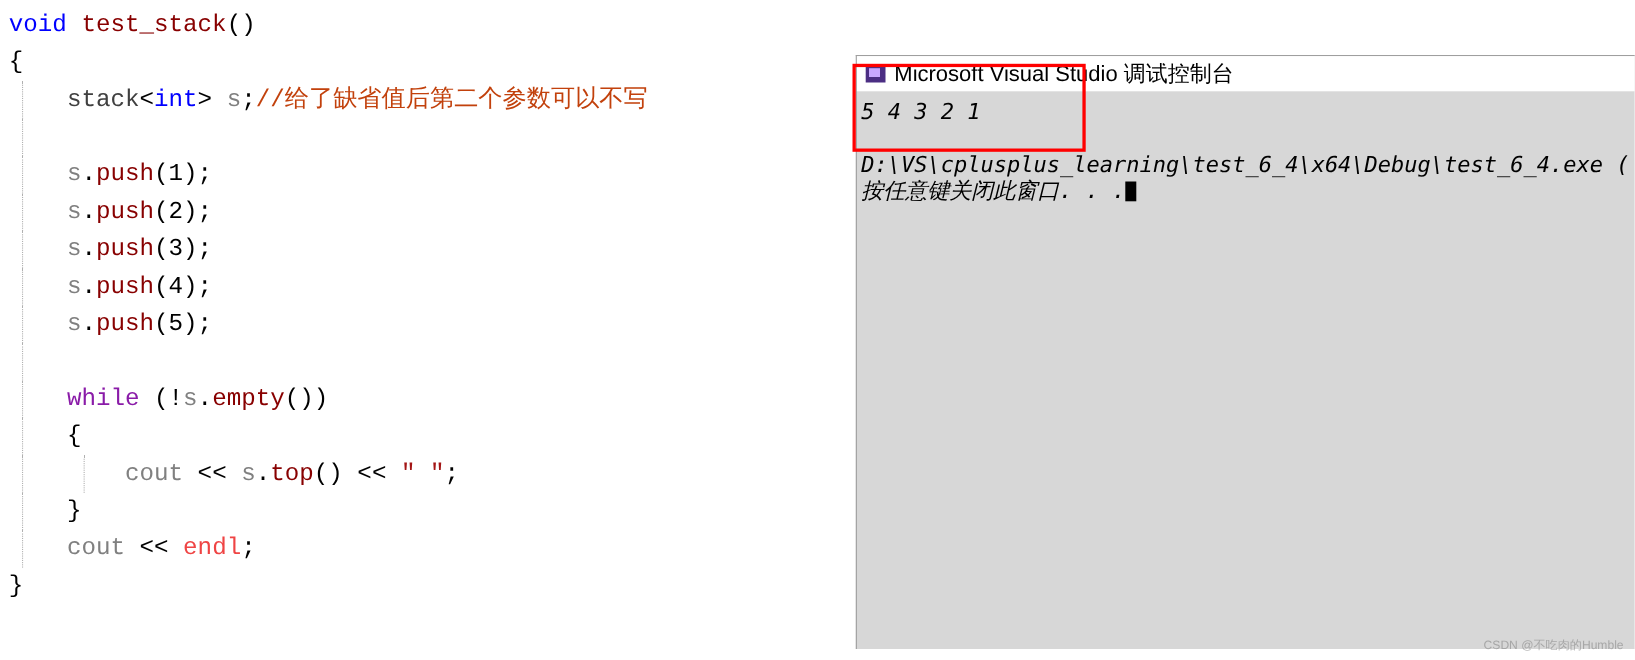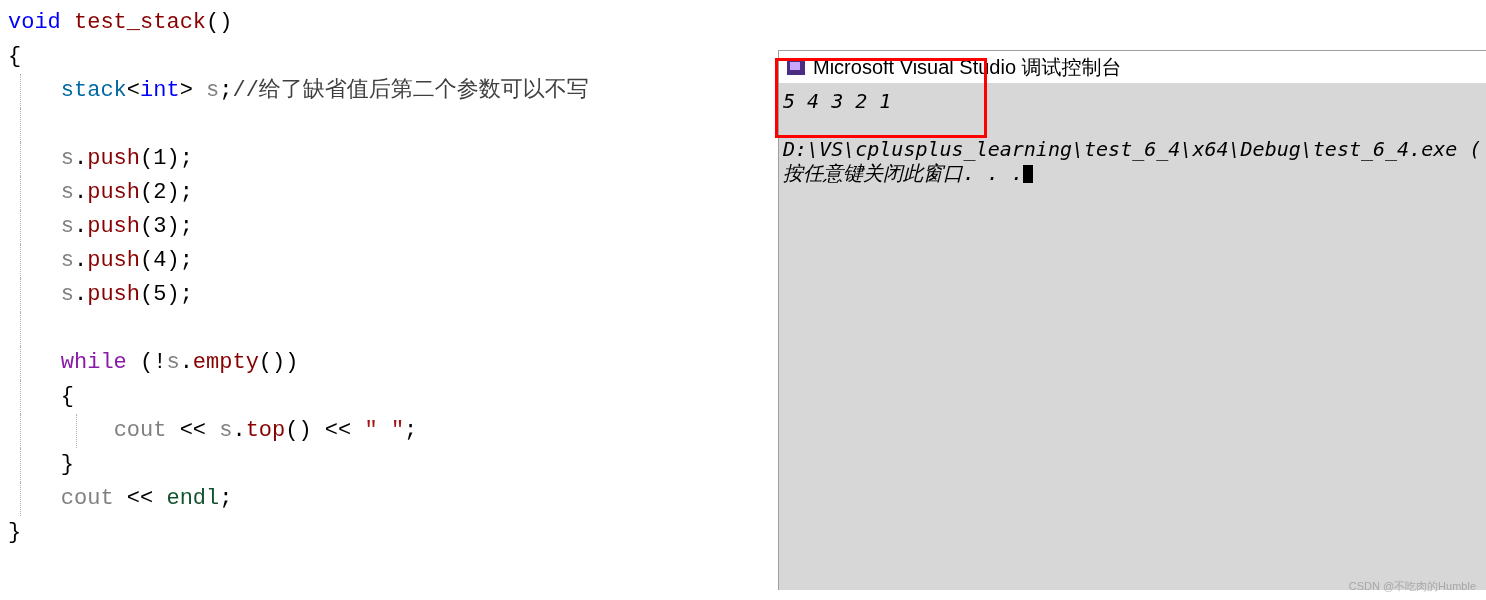--- a/index.html
+++ b/index.html
@@ -39,25 +39,25 @@
     }
     .indent-guide2 {
       position: absolute;
       left: 68px;
       top: 0;
       bottom: 0;
       border-left: 1px dotted #b0b0b0;
     }
     .kw-blue { color: #0000ff; }
     .kw-purple { color: #8a1ba8; margin-top: 43px; }
-    .cls-teal { color: #0369a1; }
-    .ident { color: #14532d; }
+    .cls-teal { color: #404040; }
+    .ident { color: #ef4444; }
     .var-gray { color: #808080; }
     .punct { color: #000000; }
-    .comment { color: #404040; }
+    .comment { color: #c2410c; }
     .func-brown { color: #880000; }
     .string-red { color: #a31515; }
     .console-window {
       position: absolute;
       left: 778px;
       top: 50px;
       width: 708px;
       height: 540px;
       background: #d7d7d7;
       border-top: 1px solid #9f9f9f;

